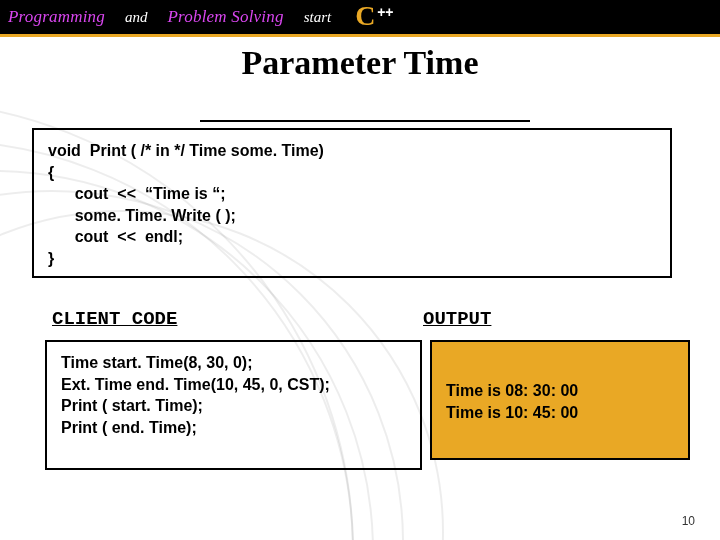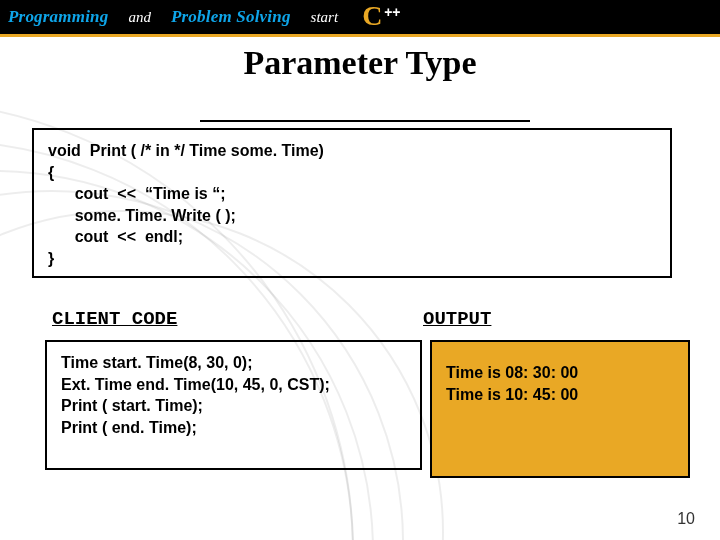--- a/index.html
+++ b/index.html
@@ -19,22 +19,22 @@
     height: 34px;
     background: #000;
     display: flex;
     align-items: center;
     padding-left: 8px;
     box-sizing: border-box;
   }
   .brand-left {
     font-family: Georgia, 'Times New Roman', serif;
     font-style: italic;
-    font-weight: bold;
-    color: #0ea5e9;
+    font-weight: normal;
+    color: #d946ef;
     font-size: 17px;
     letter-spacing: 0.2px;
   }
   .brand-mid {
     font-family: Georgia, 'Times New Roman', serif;
     font-style: italic;
     font-weight: normal;
     color: #fff;
     font-size: 15px;
     margin: 0 20px;
@@ -117,39 +117,39 @@
   .box-client {
     top: 340px;
     left: 45px;
     width: 377px;
     height: 130px;
   }
   .box-output {
     top: 340px;
     left: 430px;
     width: 260px;
-    height: 138px;
-    padding-top: 20px;
+    height: 120px;
+    padding-top: 38px;
     background: #e9a825;
   }
   .heading {
     position: absolute;
     font-family: Liberation Mono, monospace;
     font-weight: bold;
     font-size: 19px;
     text-decoration: underline;
   }
   .h-client { top: 308px; left: 52px; }
   .h-output { top: 308px; left: 423px; }
 
   .slide-num {
     position: absolute;
     right: 25px;
     bottom: 12px;
-    font-size: 16px;
+    font-size: 12px;
     color: #333;
   }
 </style>
 </head>
 <body>
 
 <div class="brand-bar">
   <span class="brand-left">Programming</span>
   <span class="brand-mid">and</span>
   <span class="brand-left">Problem Solving</span>
@@ -161,21 +161,21 @@
 </div>
 <div class="brand-stripe"></div>
 
 <div class="arc" style="width:900px;height:900px;left:-550px;top:100px;"></div>
 <div class="arc" style="width:820px;height:820px;left:-470px;top:140px;"></div>
 <div class="arc" style="width:760px;height:760px;left:-390px;top:170px;"></div>
 <div class="arc" style="width:700px;height:700px;left:-300px;top:190px;"></div>
 <div class="arc" style="width:640px;height:640px;left:-200px;top:210px;"></div>
 
 <div class="title">
-  <div>Parameter Type</div>
+  <div>Parameter Time</div>
 </div>
 <div class="title-underline"></div>
 
 <div class="box box-func">void  Print ( /* in */ Time some. Time)
 {
       cout  &lt;&lt;  “Time is “;
       some. Time. Write ( );
       cout  &lt;&lt;  endl;
 }</div>
 

